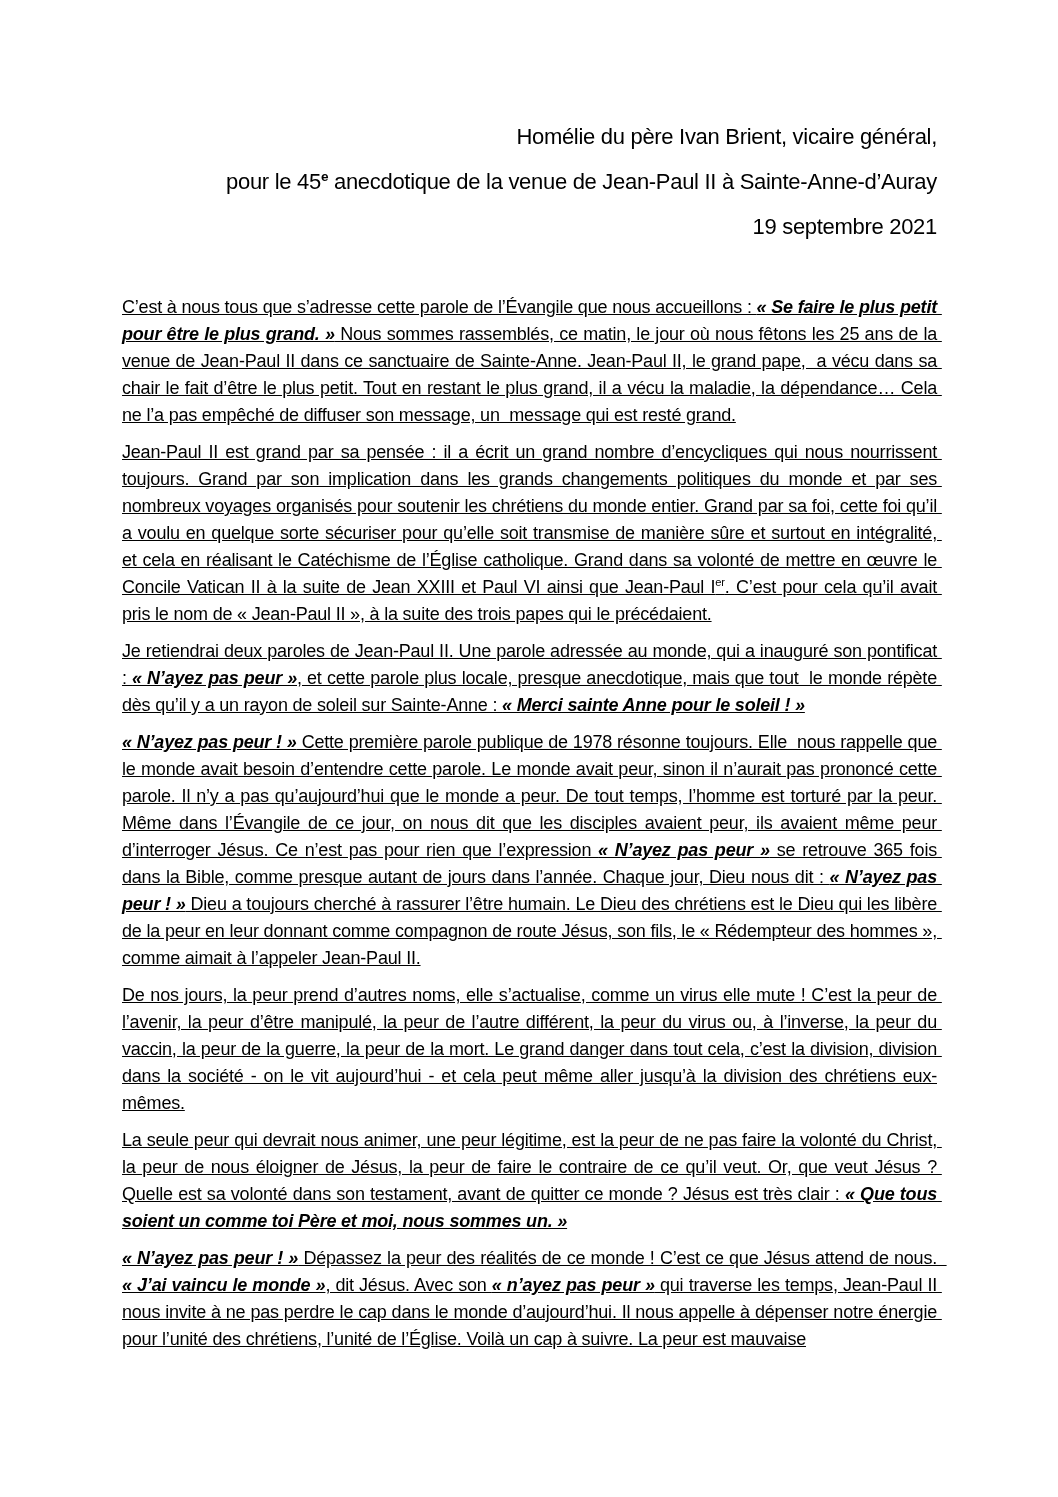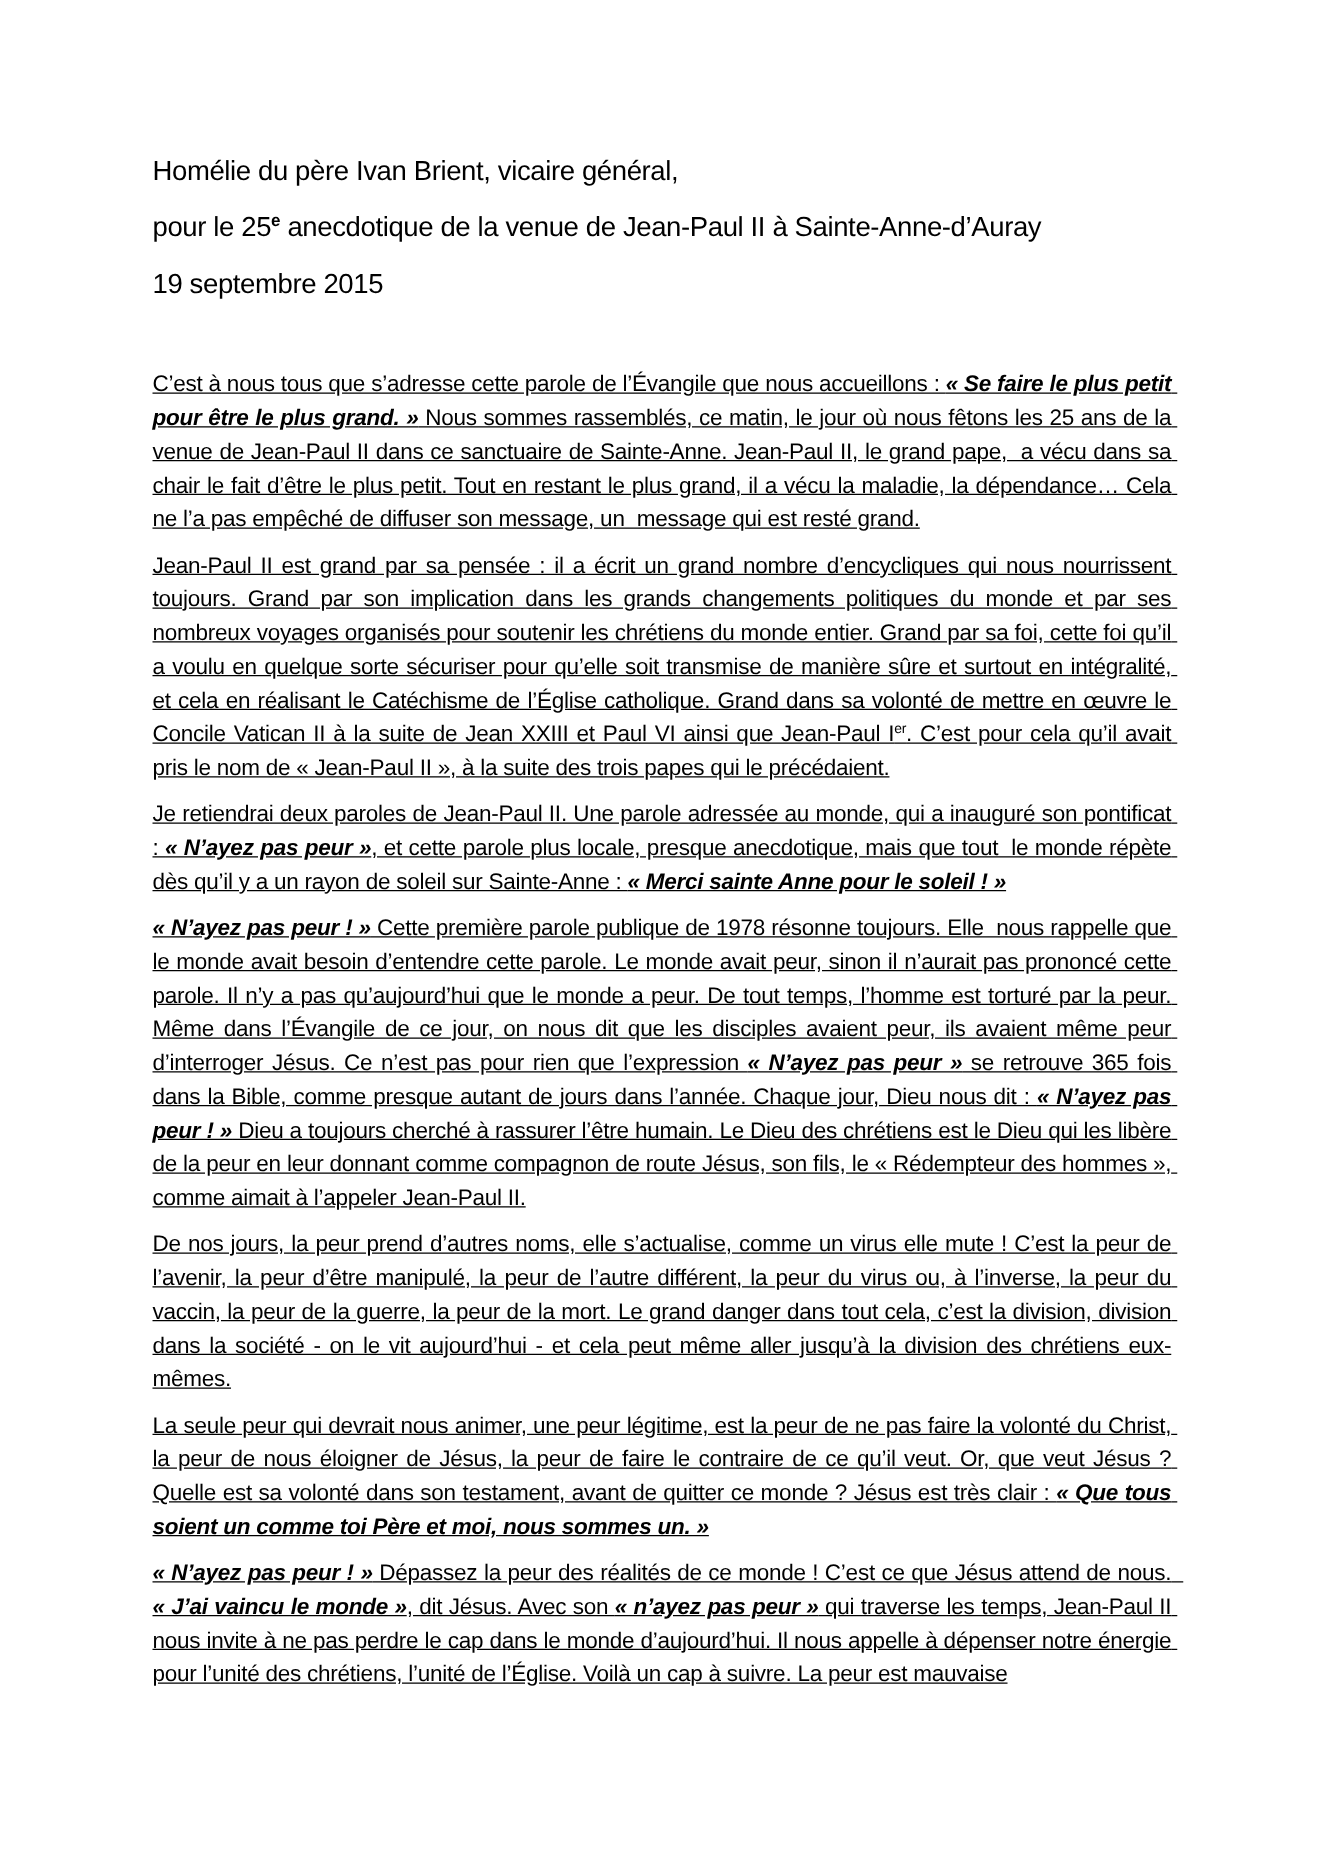--- a/index.html
+++ b/index.html
@@ -15,21 +15,21 @@
     overflow: hidden;
   }
   .page {
     box-sizing: border-box;
     width: 1058px;
     height: 1497px;
     padding: 122px 121px 0 122px;
     background: #ffffff;
   }
   .title-block {
-    text-align: left;
+    text-align: right;
     margin-bottom: 52px;
   }
   .title-line {
     font-size: 22px;
     font-weight: 700;
     line-height: 30px;
     letter-spacing: -0.3px;
     margin: 0 0 15px 0;
   }
   .body-text p.para {
@@ -49,22 +49,22 @@
     line-height: 0;
   }
 </style>
 </head>
 <body>
 
 <div class="page">
 
   <div class="title-block">
     <div class="title-line"><span class="r-n">Homélie du père Ivan Brient, vicaire général,</span></div>
-    <div class="title-line"><span class="r-n">pour le 25</span><span class="r-sup">e</span><span class="r-n"> anecdotique de la venue de Jean-Paul II à Sainte-Anne-d’Auray</span></div>
-    <div class="title-line"><span class="r-n">19 septembre 2015</span></div>
+    <div class="title-line"><span class="r-n">pour le 45</span><span class="r-sup">e</span><span class="r-n"> anecdotique de la venue de Jean-Paul II à Sainte-Anne-d’Auray</span></div>
+    <div class="title-line"><span class="r-n">19 septembre 2021</span></div>
   </div>
 
   <div class="body-text">
     <p class="para"><span class="r-n">C’est à nous tous que s’adresse cette parole de l’Évangile que nous accueillons : </span><span class="r-bi">« Se faire le plus petit pour être le plus grand. »</span><span class="r-n"> Nous sommes rassemblés, ce matin, le jour où nous fêtons les 25 ans de la venue de Jean-Paul II dans ce sanctuaire de Sainte-Anne. Jean-Paul II, le grand pape,  a vécu dans sa chair le fait d’être le plus petit. Tout en restant le plus grand, il a vécu la maladie, la dépendance… Cela ne l’a pas empêché de diffuser son message, un  message qui est resté grand.</span></p>
     <p class="para"><span class="r-n">Jean-Paul II est grand par sa pensée : il a écrit un grand nombre d’encycliques qui nous nourrissent toujours. Grand par son implication dans les grands changements politiques du monde et par ses nombreux voyages organisés pour soutenir les chrétiens du monde entier. Grand par sa foi, cette foi qu’il a voulu en quelque sorte sécuriser pour qu’elle soit transmise de manière sûre et surtout en intégralité, et cela en réalisant le Catéchisme de l’Église catholique. Grand dans sa volonté de mettre en œuvre le Concile Vatican II à la suite de Jean XXIII et Paul VI ainsi que Jean-Paul I</span><span class="r-sup">er</span><span class="r-n">. C’est pour cela qu’il avait pris le nom de « Jean-Paul II », à la suite des trois papes qui le précédaient.</span></p>
     <p class="para"><span class="r-n">Je retiendrai deux paroles de Jean-Paul II. Une parole adressée au monde, qui a inauguré son pontificat : </span><span class="r-bi">« N’ayez pas peur »</span><span class="r-n">, et cette parole plus locale, presque anecdotique, mais que tout  le monde répète dès qu’il y a un rayon de soleil sur Sainte-Anne : </span><span class="r-bi">« Merci sainte Anne pour le soleil ! »</span></p>
     <p class="para"><span class="r-bi">« N’ayez pas peur ! »</span><span class="r-n"> Cette première parole publique de 1978 résonne toujours. Elle  nous rappelle que le monde avait besoin d’entendre cette parole. Le monde avait peur, sinon il n’aurait pas prononcé cette parole. Il n’y a pas qu’aujourd’hui que le monde a peur. De tout temps, l’homme est torturé par la peur. Même dans l’Évangile de ce jour, on nous dit que les disciples avaient peur, ils avaient même peur d’interroger Jésus. Ce n’est pas pour rien que l’expression </span><span class="r-bi">« N’ayez pas peur »</span><span class="r-n"> se retrouve 365 fois dans la Bible, comme presque autant de jours dans l’année. Chaque jour, Dieu nous dit : </span><span class="r-bi">« N’ayez pas peur ! »</span><span class="r-n"> Dieu a toujours cherché à rassurer l’être humain. Le Dieu des chrétiens est le Dieu qui les libère de la peur en leur donnant comme compagnon de route Jésus, son fils, le « Rédempteur des hommes », comme aimait à l’appeler Jean-Paul II.</span></p>
     <p class="para"><span class="r-n">De nos jours, la peur prend d’autres noms, elle s’actualise, comme un virus elle mute ! C’est la peur de l’avenir, la peur d’être manipulé, la peur de l’autre différent, la peur du virus ou, à l’inverse, la peur du vaccin, la peur de la guerre, la peur de la mort. Le grand danger dans tout cela, c’est la division, division dans la société - on le vit aujourd’hui - et cela peut même aller jusqu’à la division des chrétiens eux-mêmes.</span></p>
     <p class="para"><span class="r-n">La seule peur qui devrait nous animer, une peur légitime, est la peur de ne pas faire la volonté du Christ, la peur de nous éloigner de Jésus, la peur de faire le contraire de ce qu’il veut. Or, que veut Jésus ? Quelle est sa volonté dans son testament, avant de quitter ce monde ? Jésus est très clair : </span><span class="r-bi">« Que tous soient un comme toi Père et moi, nous sommes un. »</span></p>
     <p class="para"><span class="r-bi">« N’ayez pas peur ! »</span><span class="r-n"> Dépassez la peur des réalités de ce monde ! C’est ce que Jésus attend de nous.  </span><span class="r-bi">« J’ai vaincu le monde »</span><span class="r-n">, dit Jésus. Avec son </span><span class="r-bi">« n’ayez pas peur »</span><span class="r-n"> qui traverse les temps, Jean-Paul II nous invite à ne pas perdre le cap dans le monde d’aujourd’hui. Il nous appelle à dépenser notre énergie pour l’unité des chrétiens, l’unité de l’Église. Voilà un cap à suivre. La peur est mauvaise</span></p>

